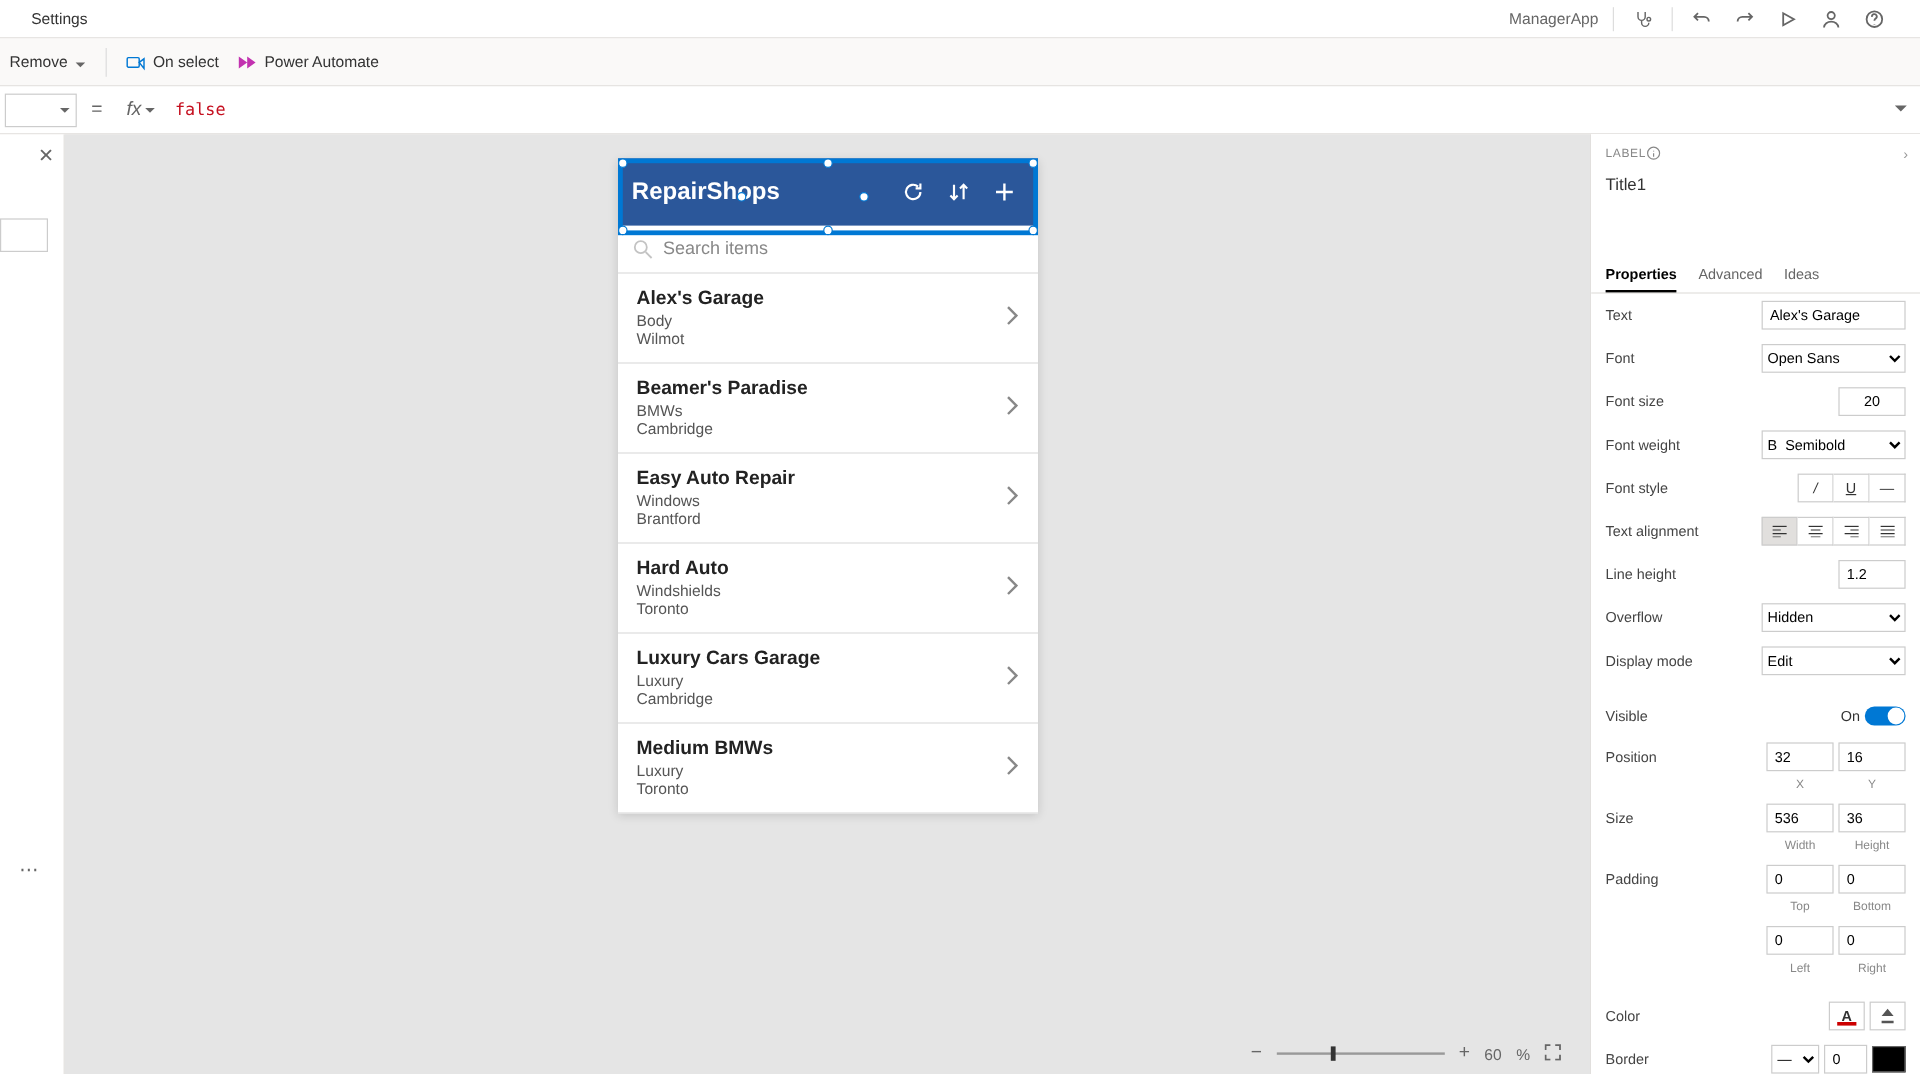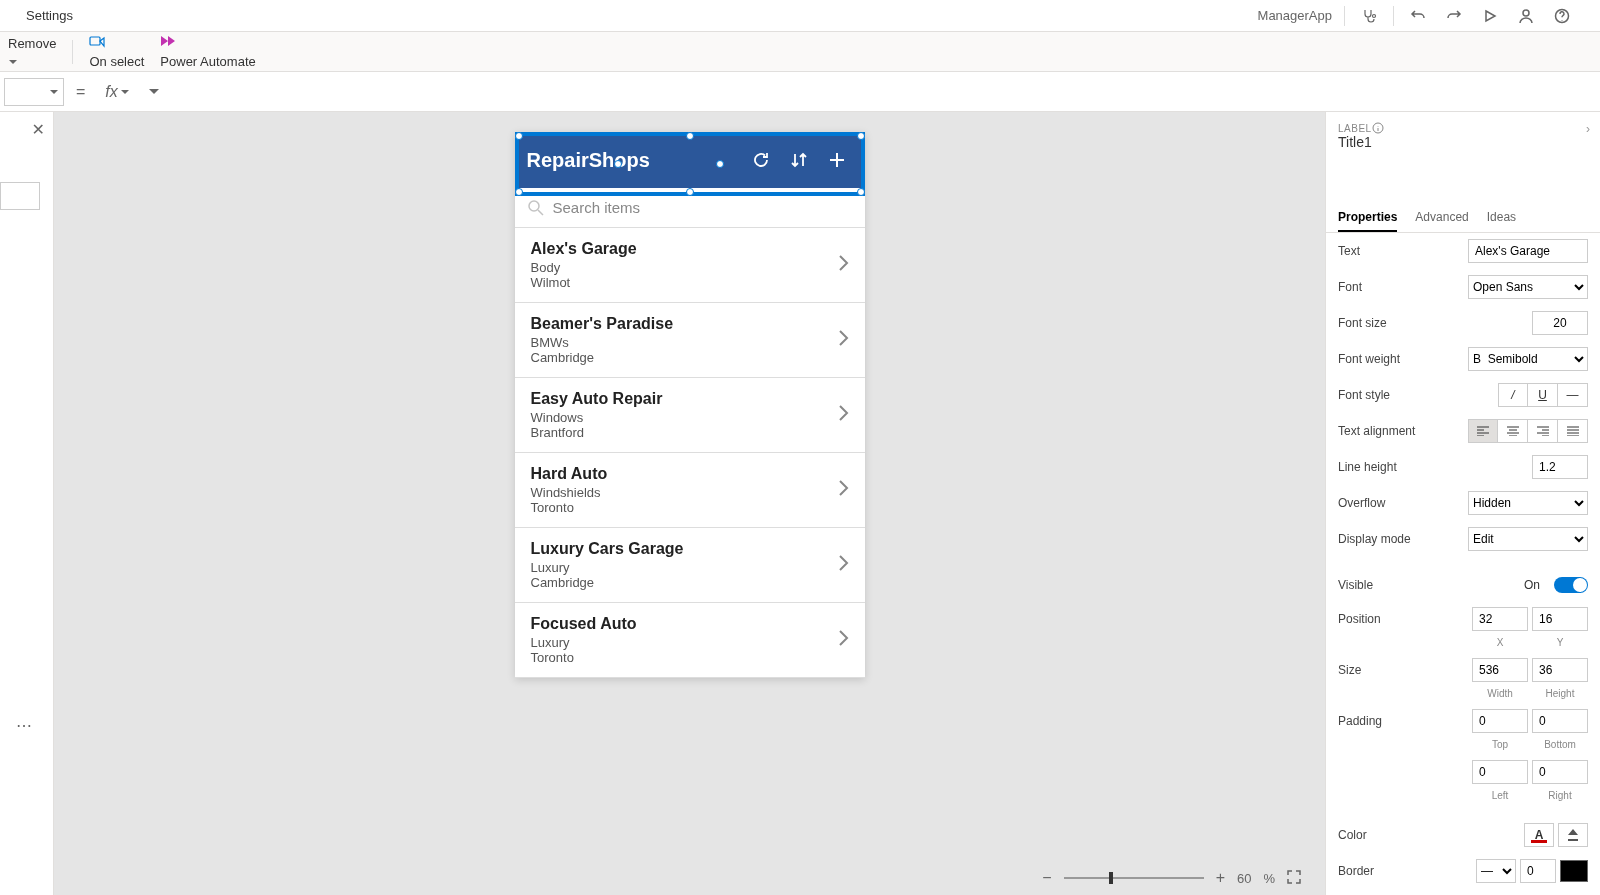--- a/index.html
+++ b/index.html
@@ -7,21 +7,21 @@
 
 
 .menubar { height: 32px; background: #fff; border-bottom: 1px solid #e1dfdd; display: flex; align-items: center; padding: 0 26px; font-size: 13px; color: #333; }
 .menubar .left { display: flex; gap: 16px; align-items: center; }
 .menubar .right { margin-left: auto; display: flex; gap: 12px; align-items: center; color: #666; }
 .menubar .iconbtn { width: 24px; height: 24px; display: flex; align-items: center; justify-content: center; cursor: pointer; }
 .menubar .sep { width: 1px; height: 20px; background: #ddd; }
 
 
 .ribbon { height: 40px; background: #faf9f8; border-bottom: 1px solid #e1dfdd; display: flex; align-items: center; padding: 0 8px; gap: 16px; font-size: 13px; color: #333; }
-.ribbon .btn { display: flex; align-items: flex-start; gap: 6px; cursor: pointer; flex-direction: column; }
+.ribbon .btn { display: flex; align-items: flex-end; gap: 6px; cursor: pointer; }
 .ribbon .sep { width: 1px; height: 24px; background: #ddd; }
 
 
 .fbar { height: 40px; background: #fff; border-bottom: 1px solid #e1dfdd; display: flex; align-items: center; }
 .fbar .propbox { width: 60px; height: 28px; border: 1px solid #ccc; margin-left: 4px; display: flex; align-items: center; justify-content: flex-end; padding-right: 4px; }
 .fbar .eq { padding: 0 12px; color: #666; }
 .fbar .fx { padding: 0 8px; font-style: italic; color: #666; display: flex; align-items: center; gap: 2px; }
 .fbar .formula { flex: 1; padding: 0 8px; font-family: 'Consolas', monospace; font-size: 14px; color: #c50f1f; }
 .fbar .expand { width: 32px; text-align: center; cursor: pointer; color: #666; }
 
@@ -57,21 +57,21 @@
 
 
 .zoombar { position: absolute; bottom: 8px; right: 24px; display: flex; align-items: center; gap: 12px; font-size: 13px; color: #666; }
 .zoombar .track { width: 140px; height: 2px; background: #999; position: relative; }
 .zoombar .thumb { position: absolute; top: -5px; width: 4px; height: 12px; background: #333; }
 
 
 .rpanel { width: 275px; background: #fff; border-left: 1px solid #e1dfdd; overflow-y: auto; font-size: 12px; color: #333; }
 .rpanel .hdr { padding: 10px 12px 4px; }
 .rpanel .lbl { font-size: 10px; color: #888; letter-spacing: 0.5px; display: flex; align-items: center; gap: 0; }
-.rpanel .ctlname { font-size: 14px; margin-top: 0; }
+.rpanel .ctlname { font-size: 14px; margin-top: 12px; }
 .rpanel .tabs { display: flex; gap: 18px; padding: 8px 12px 0; border-bottom: 1px solid #e1dfdd; font-size: 12px; }
 .rpanel .tab { padding-bottom: 6px; cursor: pointer; color: #666; margin-top: 48px; }
 .rpanel .tab.active { color: #000; font-weight: 600; border-bottom: 2px solid #000; }
 .rpanel .row { display: flex; align-items: center; padding: 6px 12px; min-height: 32px; }
 .rpanel .row .name { flex: 1; color: #444; }
 .rpanel .row .val { display: flex; gap: 4px; align-items: center; }
 .rpanel input[type=text] { width: 120px; height: 24px; border: 1px solid #ccc; padding: 0 6px; font-size: 12px; }
 .rpanel input.small { width: 56px; }
 .rpanel select { width: 120px; height: 24px; border: 1px solid #ccc; font-size: 12px; background: #fff; }
 .rpanel .btngroup { display: flex; }
@@ -168,20 +168,21 @@
         <path d="M1 3l4 4 4-4z"></path>
       </svg>
     </div>
   <div class="eq">=</div>
   <div class="fx">
       <span style="font-style:italic">fx</span>
       <svg width="10" height="10" viewBox="0 0 10 10" fill="#666">
         <path d="M1 3l4 4 4-4z"></path>
       </svg>
     </div>
+  <div class="formula">false</div>
   <div class="expand"><svg width="12" height="12" viewBox="0 0 12 12" fill="#666">
         <path d="M1 4l5 5 5-5z"></path>
       </svg></div>
 </div>
 
 <div class="main">
   <div class="leftpanel">
     <div class="closex">✕</div>
     <div class="treebox"></div>
     <div class="more">⋯</div>
@@ -274,21 +275,21 @@
               <div class="t1">Luxury Cars Garage</div>
               <div class="t2">Luxury</div>
               <div class="t3">Cambridge</div>
             </div>
             <div class="chev"><svg width="12" height="20" viewBox="0 0 12 20" fill="none" stroke="#888" stroke-width="2">
                 <path d="M3 3l7 7-7 7"></path>
               </svg></div>
           </div>
           <div class="listitem">
             <div class="text">
-              <div class="t1">Focused Auto</div>
+              <div class="t1">Medium BMWs</div>
               <div class="t2">Luxury</div>
               <div class="t3">Toronto</div>
             </div>
             <div class="chev"><svg width="12" height="20" viewBox="0 0 12 20" fill="none" stroke="#888" stroke-width="2">
                 <path d="M3 3l7 7-7 7"></path>
               </svg></div>
           </div>
         </div>
     </div>
 
@@ -402,21 +403,21 @@
         <div class="val">
           <select><option>Edit</option></select>
         </div>
       </div>
 
     <div style="height:12px"></div>
 
     <div class="row">
         <div class="name">Visible</div>
         <div class="val">
-          <span style="margin-right:10px">On</span>
+          <span style="margin-right:0">On</span>
           <div class="toggle on">
             <div class="knob"></div>
           </div>
         </div>
       </div>
     <div class="row">
         <div class="name">Position</div>
         <div class="val">
           <input class="small" type="text" value="32" style="">
           <input class="small" type="text" value="16" style="">

